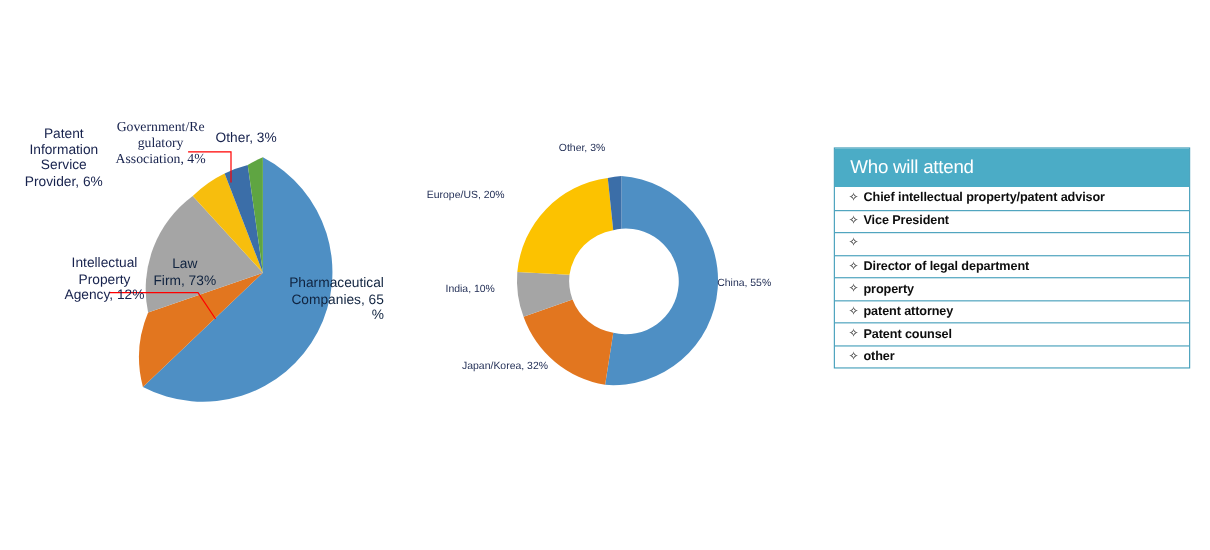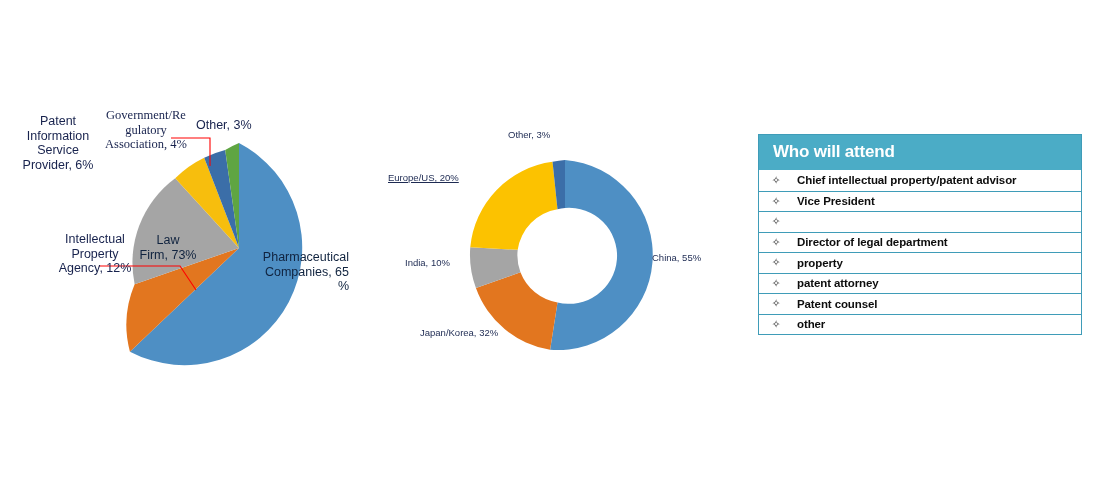--- a/index.html
+++ b/index.html
@@ -65,40 +65,40 @@
     top: 0;
   }
   .donut-label {
     position: absolute;
     font-size: 9.5px;
     line-height: 12px;
     color: #1d2a52;
     white-space: nowrap;
   }
   #dlabel-other  { left: 128px; top: 9px;  }
-  #dlabel-eu     { left: 8px;   top: 52px; text-decoration: underline; }
+  #dlabel-eu     { left: 8px;   top: 52px; }
   #dlabel-india  { left: 25px;  top: 137px;}
   #dlabel-japan  { left: 40px;  top: 207px;}
   #dlabel-china  { left: 272px; top: 132px;}
 
   
   #attendee-table {
     position: absolute;
     left: 758px;
     top: 134px;
     width: 324px;
     border: 1px solid #3f9cb8;
     box-sizing: border-box;
     background: #ffffff;
   }
   #attendee-header {
     background: #4BACC6;
     color: #ffffff;
     font-size: 17px;
-    font-weight: bold;
+    font-weight: normal;
     padding: 7px 10px 8px 14px;
     letter-spacing: -0.2px;
   }
   .attendee-row {
     display: flex;
     align-items: center;
     border-top: 1px solid #3f9cb8;
     height: 20.5px;
     box-sizing: border-box;
     padding-left: 8px;
@@ -111,21 +111,20 @@
     color: #2a2a2a;
     text-align: center;
     line-height: 1;
   }
   .attendee-text {
     font-size: 11.5px;
     font-weight: bold;
     color: #0d0d0d;
     letter-spacing: -0.1px;
     white-space: nowrap;
-    margin-left: 12px;
   }
 </style>
 </head>
 <body>
 
 <div id="pie-chart-panel">
 
   <svg id="pie-svg" width="400" height="270" viewBox="0 0 400 270">
 
     <path fill="#4E8FC4" d="M 239 148 L 239 43 A 105 105 0 1 1 129.92 251.74 Z"></path>

